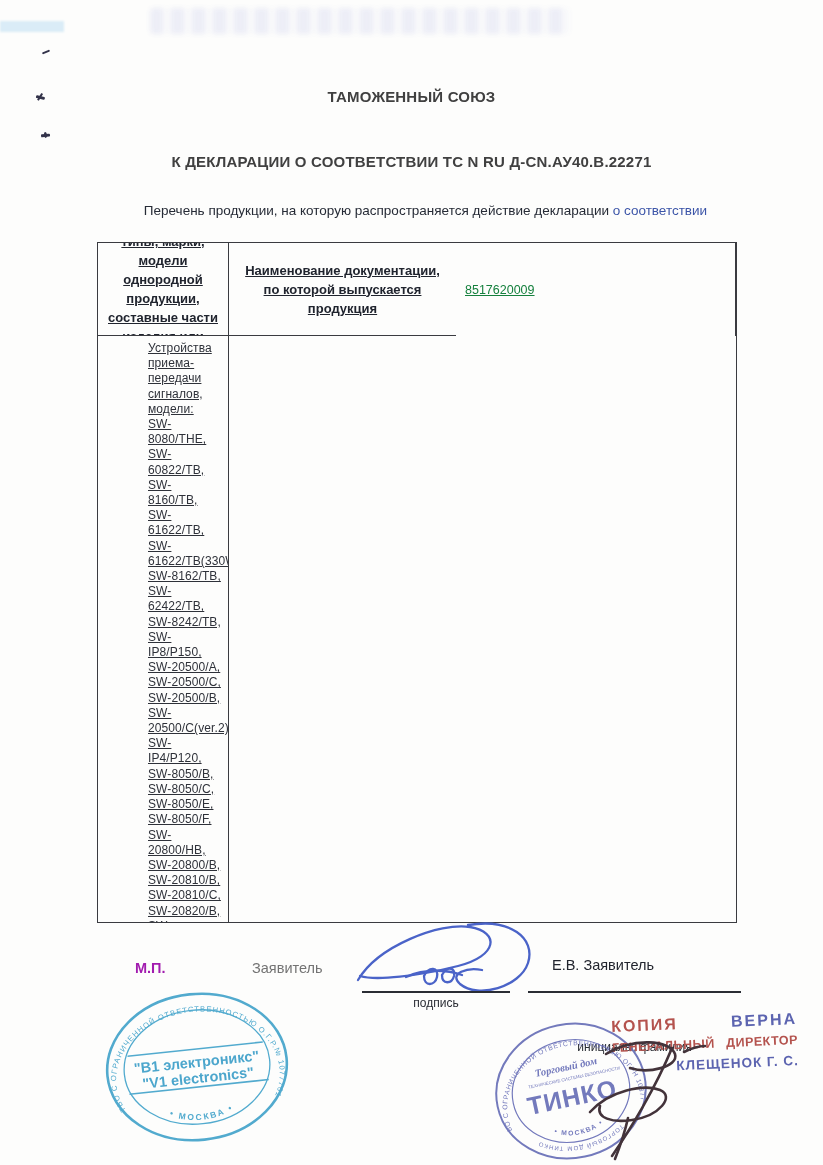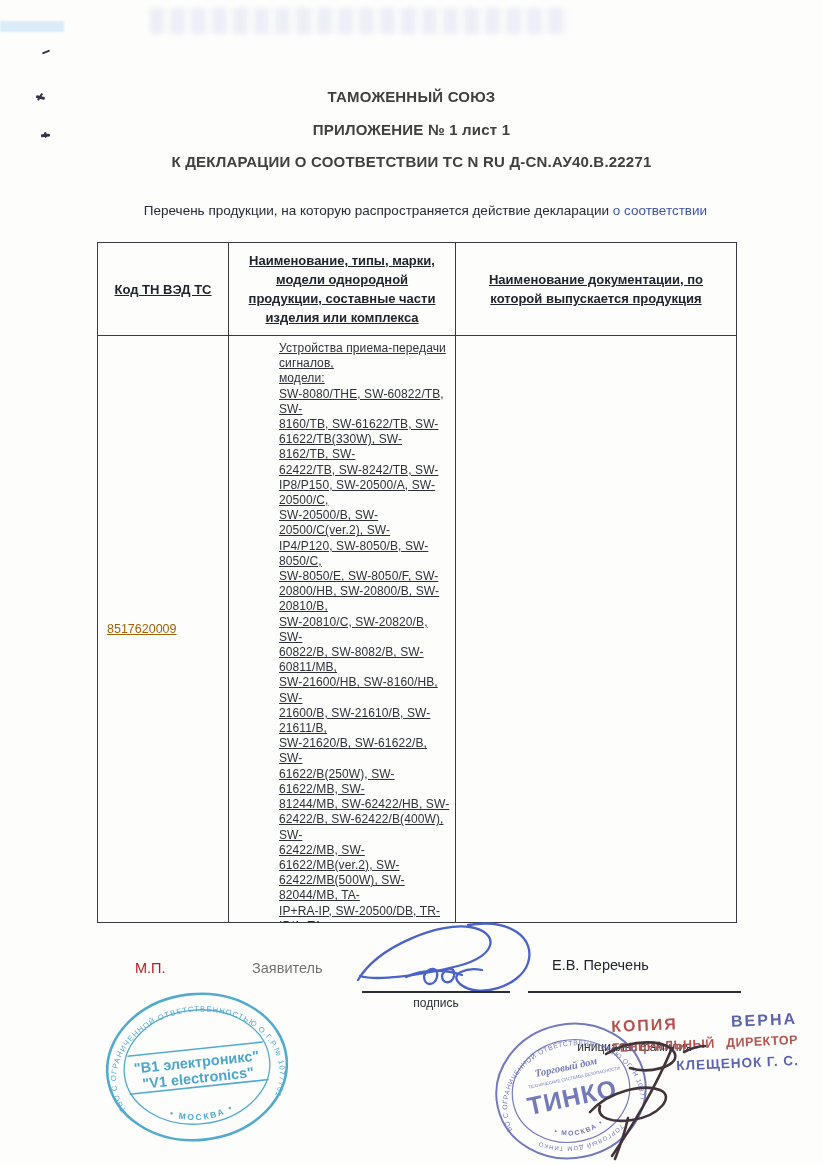--- a/index.html
+++ b/index.html
@@ -42,27 +42,27 @@
     position:absolute;left:97px;top:242px;
     display:grid;grid-template-columns:131px 227px 280px;grid-template-rows:93px 586px;
     border:1.6px solid #3a3b40;box-sizing:border-box;
   }
   .cell{border-right:1.6px solid #3a3b40;border-bottom:1.6px solid #3a3b40;
         box-sizing:border-box;overflow:hidden;text-decoration:underline;}
   .cell.lastcol{border-right:none;}
   .cell.lastrow{border-bottom:none;}
   .th{display:flex;align-items:center;justify-content:center;text-align:center;
       font-weight:bold;font-size:13px;line-height:19px;padding:4px 10px;color:#20242e;}
-  .code-cell{display:flex;align-items:center;font-size:12.5px;padding-left:9px;color:#a16207;}
+  .code-cell{display:flex;align-items:center;font-size:12.5px;padding-left:9px;color:#15803d;}
   .models{
     font-size:12px;line-height:15.2px;padding:5px 5px 0 6px;
     white-space:pre-line;color:#2e3139;letter-spacing:.1px;margin-left:44px;
   }
   
-  .mp{position:absolute;left:135px;top:960px;font-size:14.5px;font-weight:400;color:#b91c1c;}
+  .mp{position:absolute;left:135px;top:960px;font-size:14.5px;font-weight:700;color:#a21caf;}
   .applicant{position:absolute;left:252px;top:960px;font-size:14.5px;color:#737373;text-align:center;}
   .sigline1{position:absolute;left:362px;top:991px;width:148px;border-top:2px solid #2a2d34;}
   .sigline2{position:absolute;left:528px;top:991px;width:213px;border-top:2px solid #2a2d34;}
   .sig-caption{position:absolute;left:362px;top:996px;width:148px;text-align:center;
                font-size:12px;color:#2a2d34;}
   .name{position:absolute;left:552px;top:957px;font-size:14.5px;color:#22252e;}
   .name-caption{position:absolute;left:528px;top:1040px;width:213px;text-align:center;
                 font-size:12px;color:#2a2d34;}
   .sig-blue{position:absolute;left:348px;top:918px;width:230px;height:95px;}
   .sig-dark{position:absolute;left:572px;top:1032px;width:135px;height:133px;}
@@ -84,29 +84,27 @@
 
 <div class="page">
 
   <div class="bleed"></div>
   <div class="corner-smudge"></div>
   <div class="speck speck1"></div>
   <div class="speck speck2"></div>
   <div class="speck speck3"></div>
 
   <div class="hline h1">ТАМОЖЕННЫЙ СОЮЗ</div>
-  <div class="hline h2">ПРИЛОЖЕНИЕ № 1 лист 1</div>
   <div class="hline h3">К ДЕКЛАРАЦИИ О СООТВЕТСТВИИ ТС N RU Д-CN.АУ40.В.22271</div>
   <div class="subtitle">
     <span>Перечень продукции, на которую распространяется действие декларации</span>
     <span class="tail">о соответствии</span>
   </div>
 
   <div class="ptable">
-    <div class="cell th">Код ТН ВЭД ТС</div>
     <div class="cell th">Наименование, типы, марки, модели однородной продукции, составные части изделия или комплекса</div>
     <div class="cell th lastcol">Наименование документации, по которой выпускается продукция</div>
 
     <div class="cell lastrow code-cell">8517620009</div>
     <div class="cell lastrow models">Устройства приема-передачи сигналов,
 модели:
 SW-8080/THE, SW-60822/TB, SW-
 8160/TB, SW-61622/TB, SW-
 61622/TB(330W), SW-8162/TB, SW-
 62422/TB, SW-8242/TB, SW-
@@ -154,21 +152,21 @@
       <path d="M 120,7 C 162,0 188,20 180,45 C 172,69 130,81 112,66 C 100,55 120,49 134,52"></path>
       <path d="M 58,59 C 78,50 100,52 114,57"></path>
       <path d="M 76,58 c 5,-10 15,-9 13,1 c -2,9 -13,10 -13,-1"></path>
       <path d="M 94,57 c 5,-9 14,-8 12,1 c -2,8 -12,9 -12,-1"></path>
     </g>
   </svg>
 
   <div class="sigline1"></div>
   <div class="sig-caption">подпись</div>
   <div class="sigline2"></div>
-  <div class="name">Е.В. Перечень</div>
+  <div class="name">Е.В. Заявитель</div>
   <div class="name-caption">инициалы, фамилия</div>
 
   <svg class="stamp-b1" viewBox="0 0 192 152">
     <g stroke="#44a4cb" fill="none">
       <ellipse cx="96" cy="76" rx="90" ry="73" stroke-width="2.6"></ellipse>
       <ellipse cx="96" cy="76" rx="73" ry="57" stroke-width="1.3"></ellipse>
       <line x1="28" y1="58" x2="164" y2="58" stroke-width="1.6"></line>
       <line x1="26" y1="96" x2="166" y2="96" stroke-width="1.6"></line>
     </g>
     <path id="b1ring" d="M 21 112 A 82 65 0 1 1 171 112" fill="none"></path>

